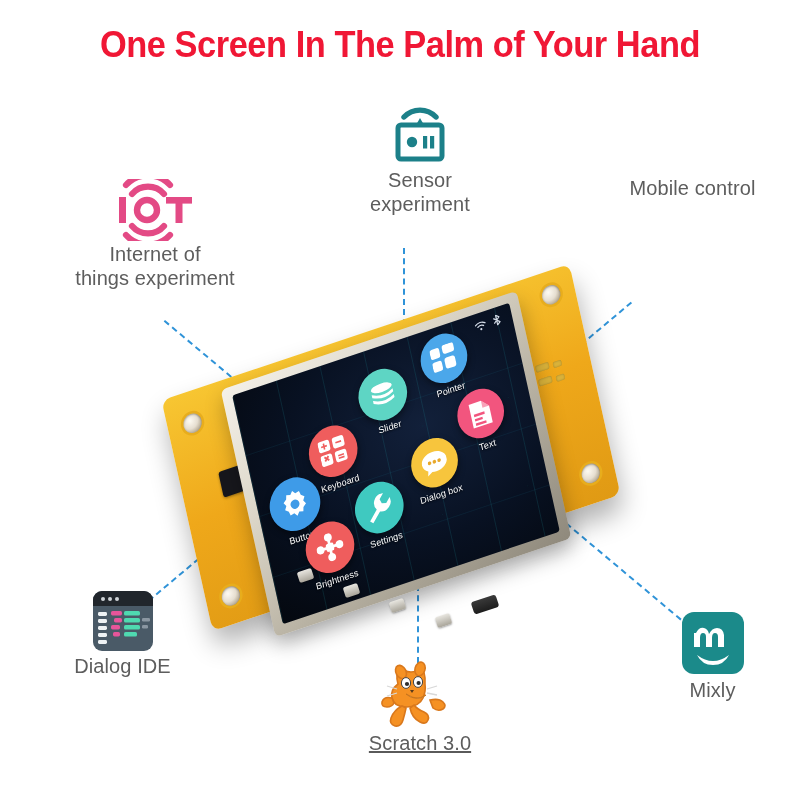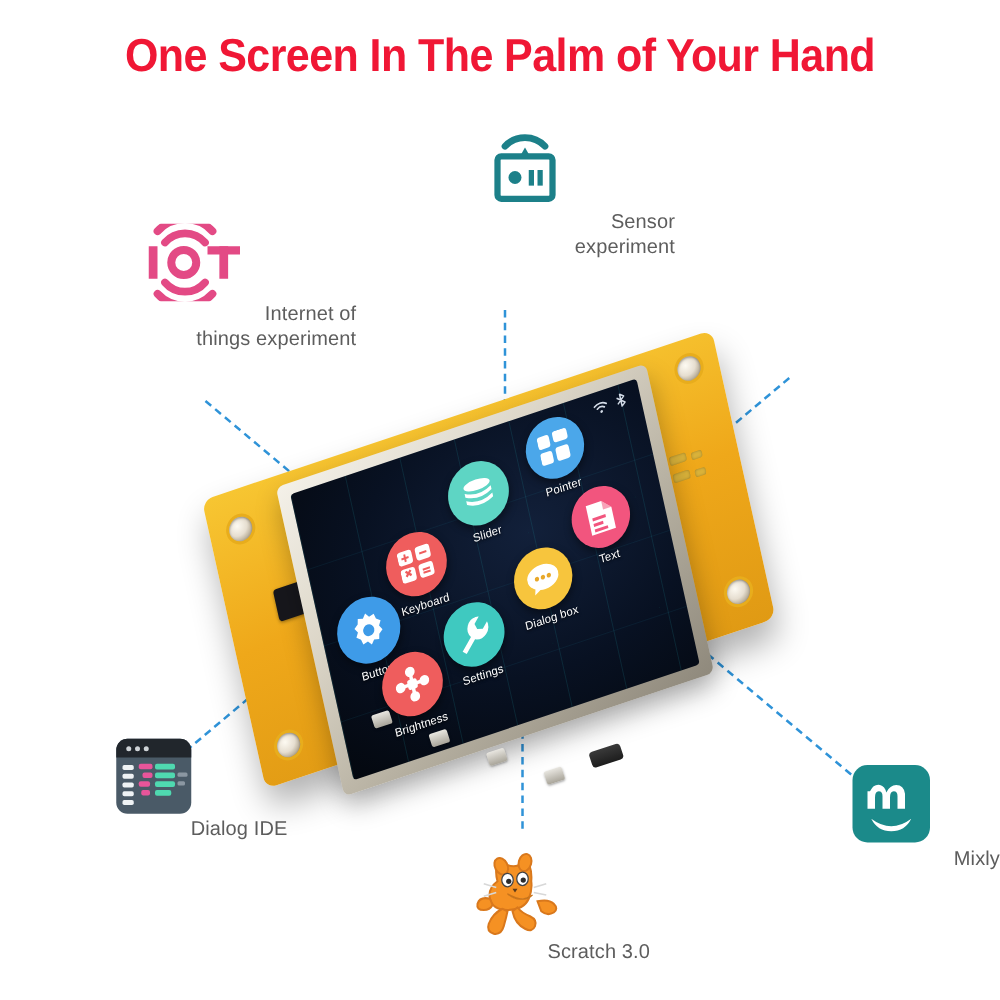--- a/index.html
+++ b/index.html
@@ -16,21 +16,21 @@
     position:absolute;left:0;top:24px;width:800px;text-align:center;
     font-family:"Liberation Sans","DejaVu Sans",sans-serif;
     font-size:37px;font-weight:bold;color:#F01735;
     letter-spacing:-0.5px;transform:scaleX(.93);transform-origin:center top;
     white-space:nowrap;
   }
 
   
   .feature{position:absolute;}
   .feature .cap{
-    font-size:16px;color:#5d5d5d;line-height:1.22;text-align:right;
+    font-size:20px;color:#5d5d5d;line-height:1.22;text-align:center;
     white-space:pre-line;letter-spacing:.1px;
   }
   .feature .ico{display:flex;align-items:center;justify-content:center;}
 
   
   .dash{position:absolute;height:0;border-top:2.1px dashed #2f93d8;transform-origin:0 0;}
 
   
   #device{position:absolute;left:176px;top:330px;width:460px;height:300px;}
   .pcb{
@@ -148,20 +148,21 @@
         <circle cx="28" cy="37" r="5.2" fill="#1C8089"></circle>
         <rect x="39" y="31" width="4.2" height="12.5" fill="#1C8089"></rect>
         <rect x="46" y="31" width="4.2" height="12.5" fill="#1C8089"></rect>
       </svg>
     </div>
     <div class="cap">Sensor
 experiment</div>
   </div>
 
   <div class="feature" style="left:585px;top:176px;width:215px;">
+    <div class="cap">Mobile control</div>
   </div>
 
   <div class="feature" style="left:15px;top:588px;width:215px;">
     <div class="ico" style="height:66px;">
       <svg width="62" height="62" viewBox="0 0 62 62">
         <rect x="1" y="1" width="60" height="60" rx="9" fill="#4A5A67"></rect>
         <path d="M1 10 a9 9 0 0 1 9 -9 h42 a9 9 0 0 1 9 9 v6 H1z" fill="#21262C"></path>
         <circle cx="11" cy="9" r="2" fill="#cfd4d8"></circle>
           <circle cx="18" cy="9" r="2" fill="#cfd4d8"></circle>
           <circle cx="25" cy="9" r="2" fill="#cfd4d8"></circle>
@@ -186,21 +187,21 @@
         </g>
         <g fill="#8b97a2">
           <rect x="50" y="28" width="8" height="3.4" rx="1.2"></rect>
           <rect x="50" y="35" width="6" height="3.4" rx="1.2"></rect>
         </g>
       </svg>
     </div>
     <div class="cap">Dialog IDE</div>
   </div>
 
-  <div class="feature" style="left:320px;top:676px;width:200px;">
+  <div class="feature" style="left:320px;top:655px;width:200px;text-decoration:underline;">
     <div class="ico" style="height:76px;">
       <svg width="80" height="74" viewBox="0 0 80 74">
         <g stroke="#D9781C" stroke-width="1.6" fill="#F59123">
           <path d="M45 28 q1 -12 -5 -18 q-3 6 -9 6 q-7 0 -11 -6 q-5 7 -2 18 q-8 6 -6 14 q2 9 14 9 q13 0 17 -9 q3 -7 2 -14z"></path>
           <ellipse cx="21" cy="16" rx="5" ry="7" transform="rotate(-28 21 16)"></ellipse>
           <ellipse cx="40" cy="13" rx="5" ry="7" transform="rotate(16 40 13)"></ellipse>
           <path d="M22 50 q-8 4 -11 12 q-2 6 4 8 q6 1 8 -6 q2 -7 3 -12z"></path>
           <path d="M30 52 q2 10 10 14 q6 3 8 -2 q2 -5 -4 -8 q-7 -3 -10 -7z"></path>
           <path d="M50 44 q9 -2 13 2 q4 4 0 7 q-5 3 -10 -1z"></path>
           <path d="M12 42 q-8 -2 -10 4 q-1 5 5 5 q5 0 7 -4z"></path>

